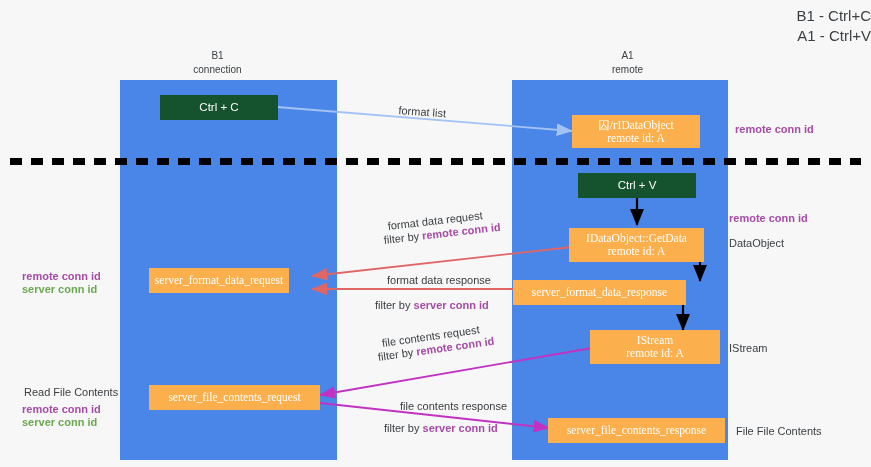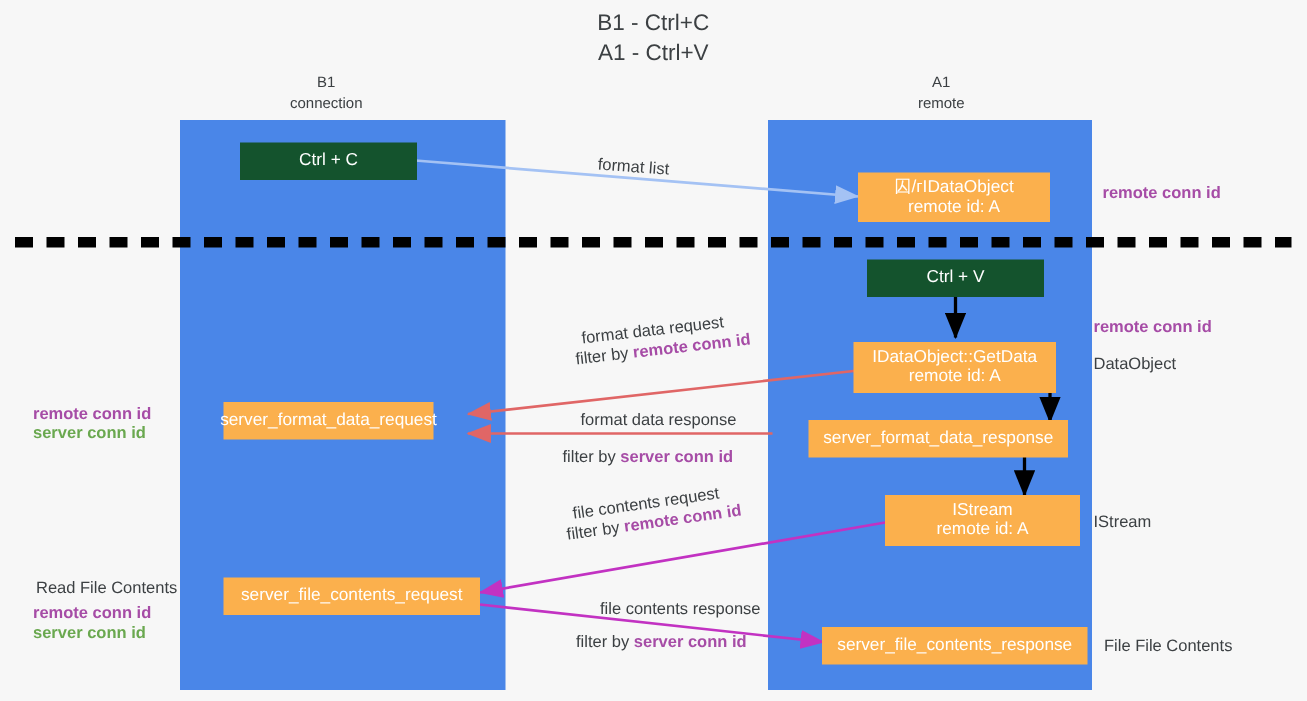--- a/index.html
+++ b/index.html
@@ -10,40 +10,40 @@
     position:relative;
     overflow:hidden;
     color:#3c4043;
   }
   #stage{position:absolute;inset:0;}
   svg.layer{position:absolute;left:0;top:0;width:871px;height:467px;pointer-events:none;}
 
   
   .title{
     position:absolute;left:0;top:6px;width:871px;
-    text-align:center;font-size:15px;line-height:20px;color:#3c4043;
+    text-align:right;font-size:15px;line-height:20px;color:#3c4043;
   }
 
   
   .col-head{
     position:absolute;text-align:center;font-size:10px;line-height:14px;color:#3c4043;
   }
 
   
   .lane{position:absolute;background:#4a86e8;}
 
   
   .box{
     position:absolute;
     display:flex;align-items:center;justify-content:center;
     text-align:center;color:#ffffff;font-size:11.5px;line-height:13px;
     box-sizing:border-box;padding:2px 4px;
   }
   .box.green{background:#14532d;}
-  .box.orange{background:#fbb04d;}
+  .box.orange{background:#fbb04d;font-family:Liberation Serif, serif;}
   .box .l2{display:block;}
 
   
   .lbl{position:absolute;font-size:11px;line-height:14px;color:#3c4043;white-space:nowrap;}
   .lbl.rot{transform-origin:left top;}
   .purple{color:#a64ca6;font-weight:bold;}
   .green-t{color:#6aa84f;font-weight:bold;}
   .side-lbl{position:absolute;font-size:11px;line-height:14px;white-space:nowrap;}
 </style>
 </head>
@@ -118,21 +118,21 @@
 
   <div class="box orange" style="left:569px;top:228px;width:135px;height:34px;flex-direction:column;">
     <span>IDataObject::GetData</span>
     <span class="l2">remote id: A</span>
   </div>
 
   <div class="box orange" style="left:149px;top:268px;width:140px;height:25px;">
     <span>server_format_data_request</span>
   </div>
 
-  <div class="box orange" style="left:539px;top:280px;width:173px;height:25px;">
+  <div class="box orange" style="left:513px;top:280px;width:173px;height:25px;">
     <span>server_format_data_response</span>
   </div>
 
   <div class="box orange" style="left:590px;top:330px;width:130px;height:34px;flex-direction:column;">
     <span>IStream</span>
     <span class="l2">remote id: A</span>
   </div>
 
   <div class="box orange" style="left:149px;top:385px;width:171px;height:25px;">
     <span>server_file_contents_request</span>

